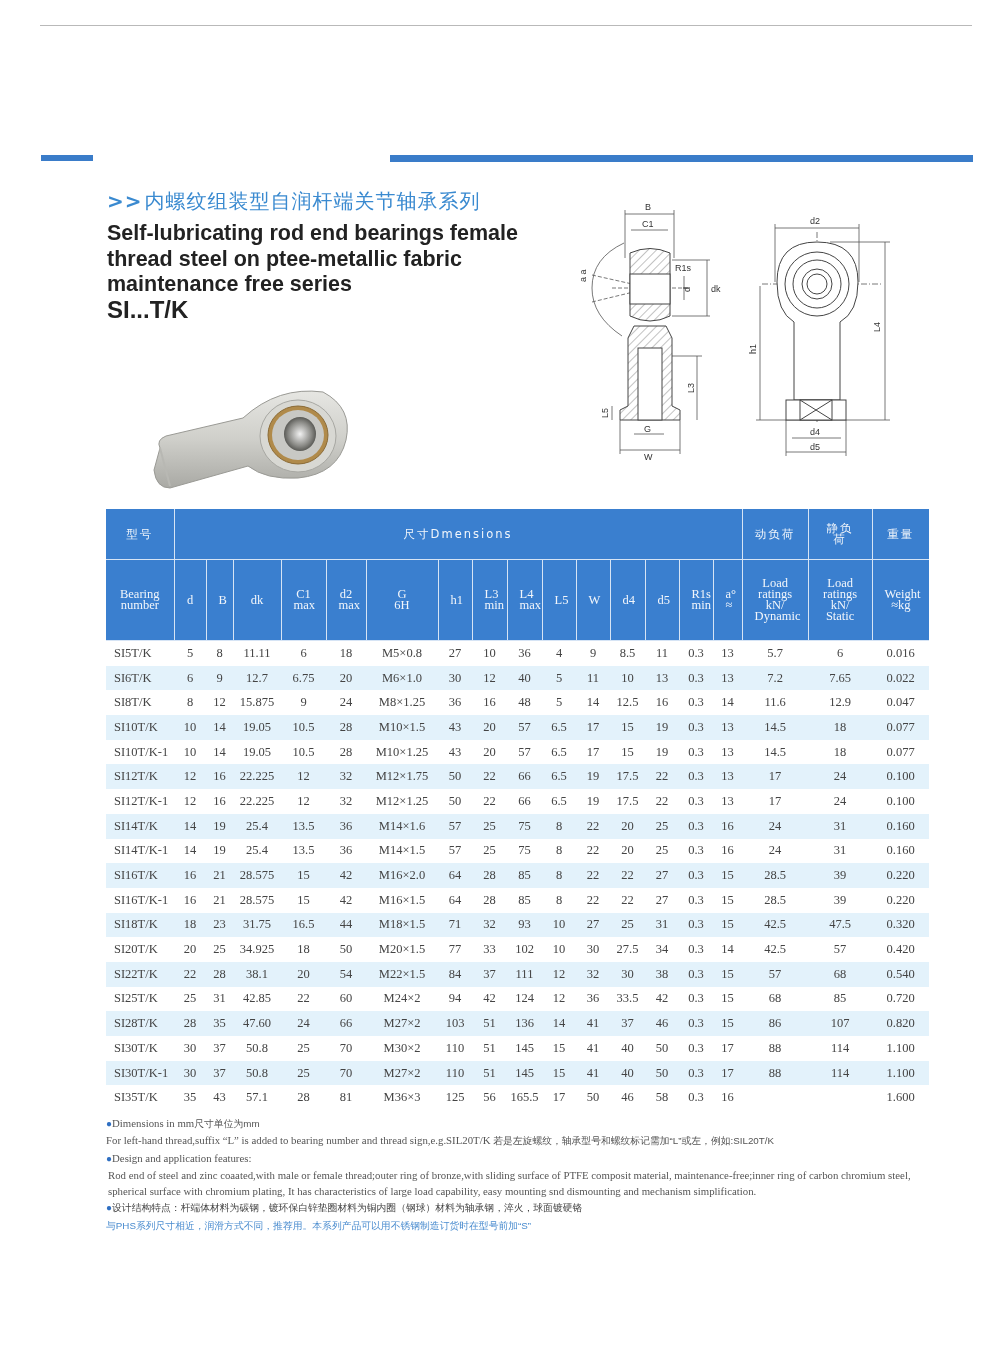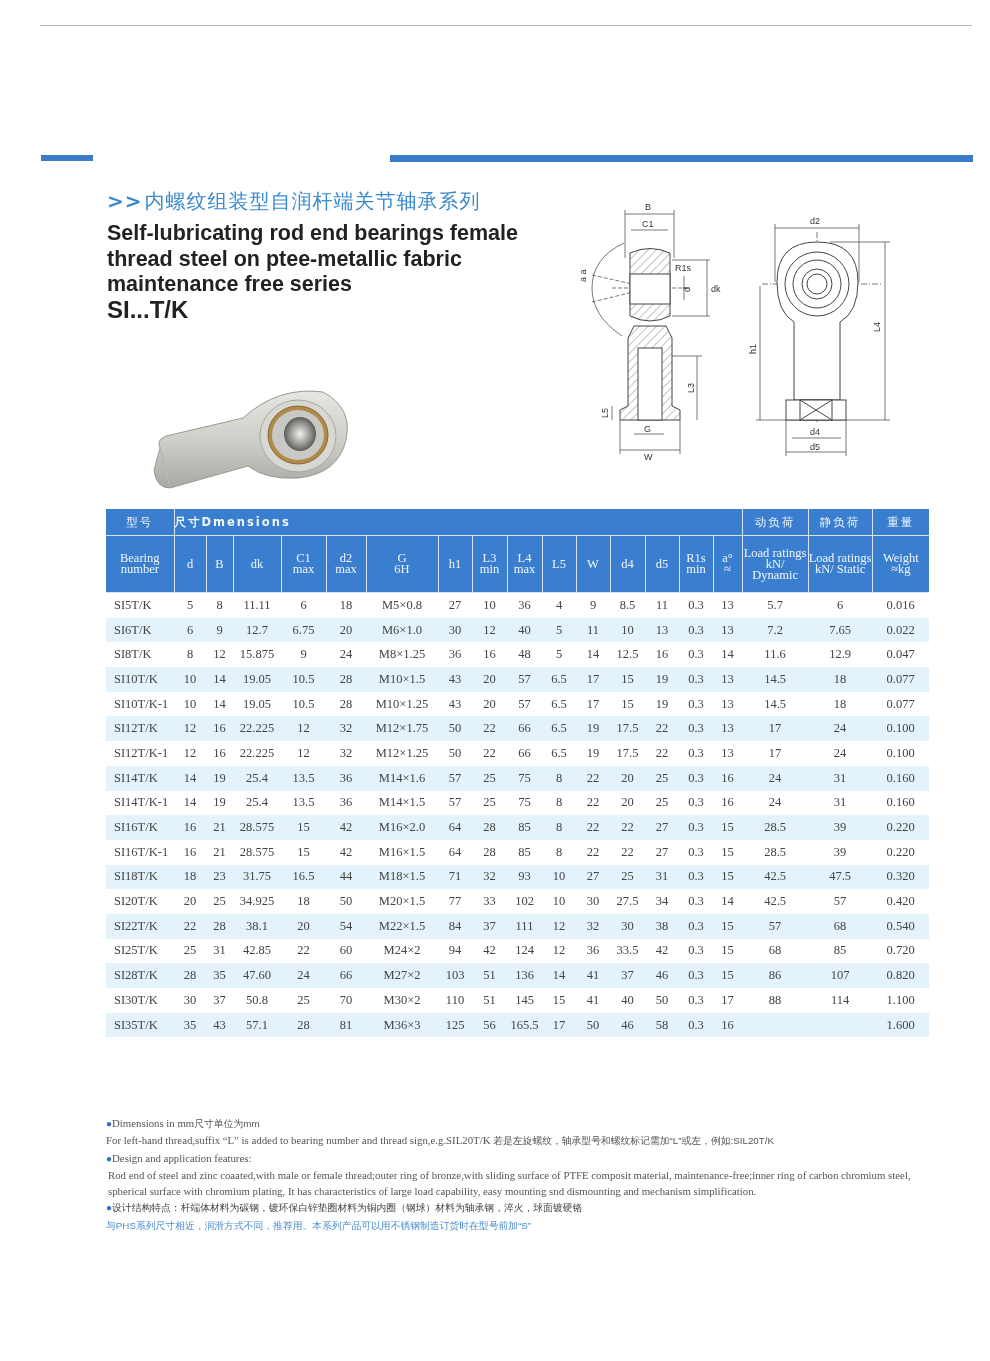--- a/index.html
+++ b/index.html
@@ -23,27 +23,27 @@
   .diagram-front { position:absolute; left:742px; top:202px; width:168px; height:256px; }
 
   table.spec {
     position:absolute; left:106px; top:509px; width:823px;
     border-collapse:collapse; table-layout:fixed;
     font-family:"Liberation Serif", serif; font-size:12.5px; color:#444;
   }
   table.spec th {
     background:#3a7fcf; color:#f2f6fb; font-weight:normal;
     border-left:1px solid #d6e4f5; border-bottom:1px solid #d6e4f5;
-    text-align:center; vertical-align:middle; line-height:11px; padding:0;
+    text-align:center; vertical-align:middle; line-height:11px; padding:12px;
   }
   table.spec th:first-child { border-left:none; }
   table.spec tr.h1 th { height:26px; font-size:12.5px; }
   table.spec tr.h2 th { height:56px; font-size:12.5px; }
   table.spec th .cn { font-family:"DejaVu Sans", sans-serif; font-size:11.5px; letter-spacing:2px; }
-  table.spec th.dim-group { text-align:left;font-weight:bold; }
+  table.spec th.dim-group { text-align:center; }
   table.spec td {
     height:24.7px; padding:0; text-align:center; vertical-align:middle; white-space:nowrap;
   }
   table.spec td.bn { text-align:left; padding-left:8px; }
   table.spec tbody tr:nth-child(even) td { background:#e3f2fb; }
   table.spec tbody tr:nth-child(odd) td { background:#ffffff; }
 
   .notes { position:absolute; left:106px; top:1115px; width:830px; font-family:"Liberation Serif", serif; font-size:10.8px; color:#555; line-height:16.3px; }
   .notes .cn { font-family:Liberation Sans, sans-serif; font-size:9.8px; }
   .notes .bullet { color:#2f6fc2; font-size:10px; }
@@ -622,20 +622,41 @@
         <td>41</td>
         <td>40</td>
         <td>50</td>
         <td>0.3</td>
         <td>17</td>
         <td>88</td>
         <td>114</td>
         <td>1.100</td>
       </tr>
       <tr>
+        <td class="bn">SI30T/K-1</td>
+        <td>30</td>
+        <td>37</td>
+        <td>50.8</td>
+        <td>25</td>
+        <td>70</td>
+        <td>M27×2</td>
+        <td>110</td>
+        <td>51</td>
+        <td>145</td>
+        <td>15</td>
+        <td>41</td>
+        <td>40</td>
+        <td>50</td>
+        <td>0.3</td>
+        <td>17</td>
+        <td>88</td>
+        <td>114</td>
+        <td>1.100</td>
+      </tr>
+      <tr>
         <td class="bn">SI35T/K</td>
         <td>35</td>
         <td>43</td>
         <td>57.1</td>
         <td>28</td>
         <td>81</td>
         <td>M36×3</td>
         <td>125</td>
         <td>56</td>
         <td>165.5</td>

